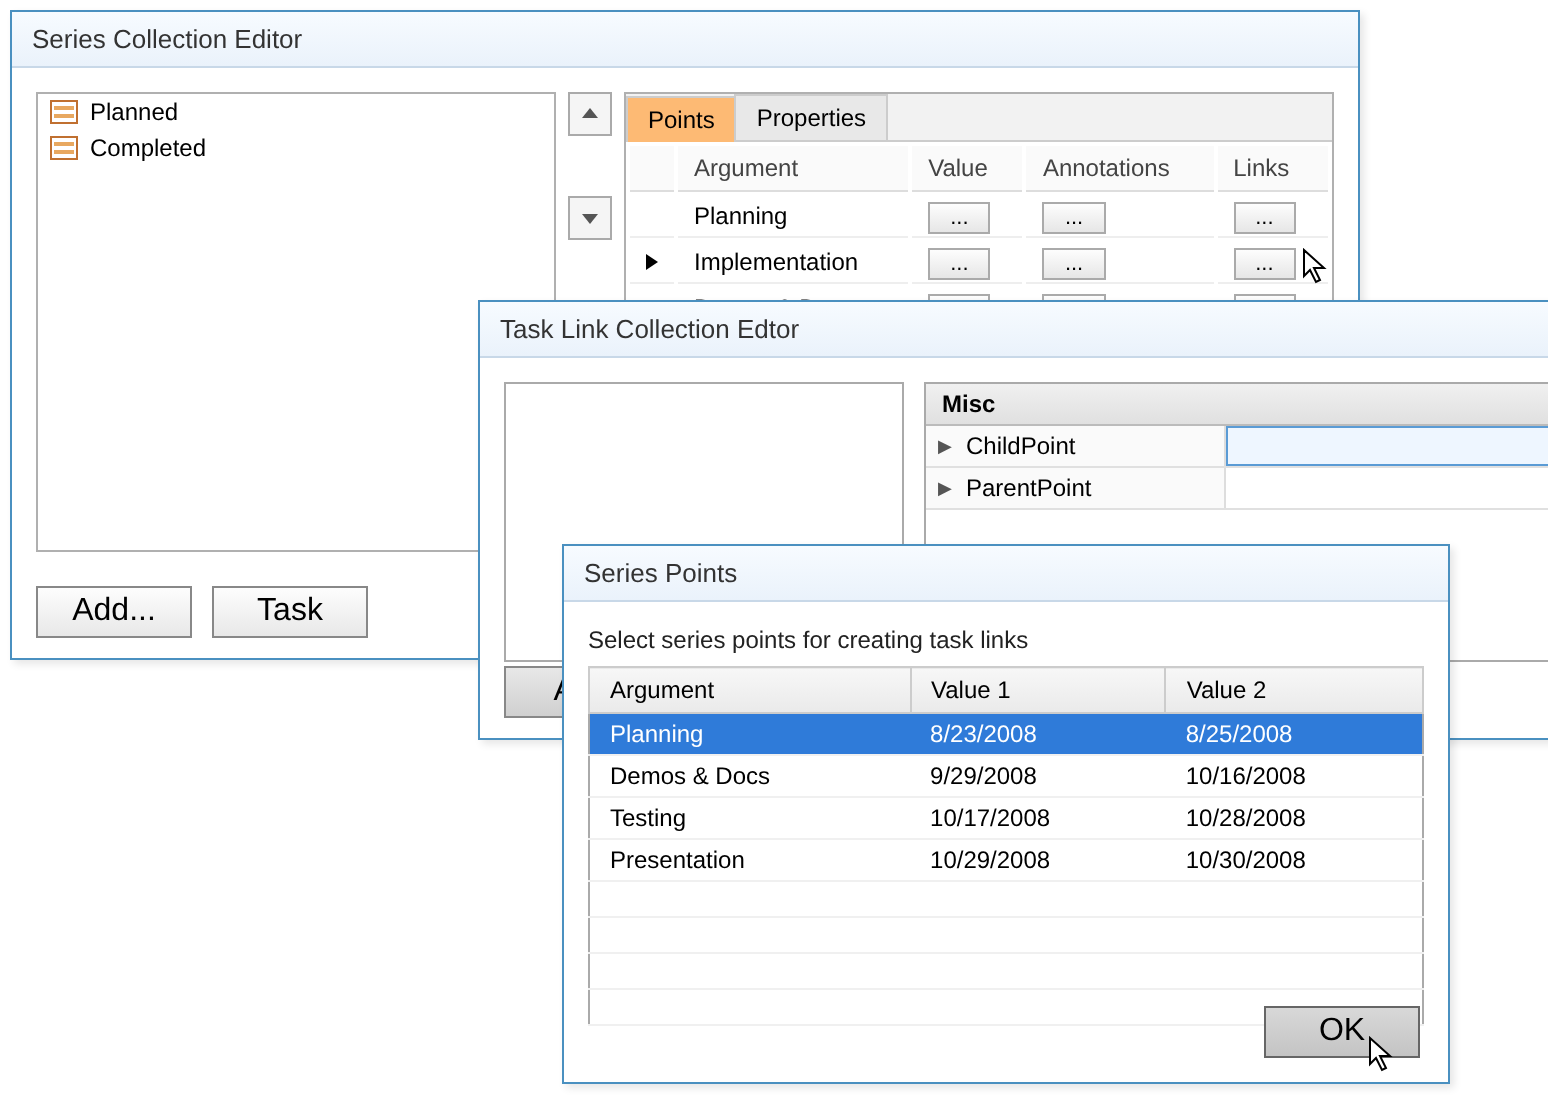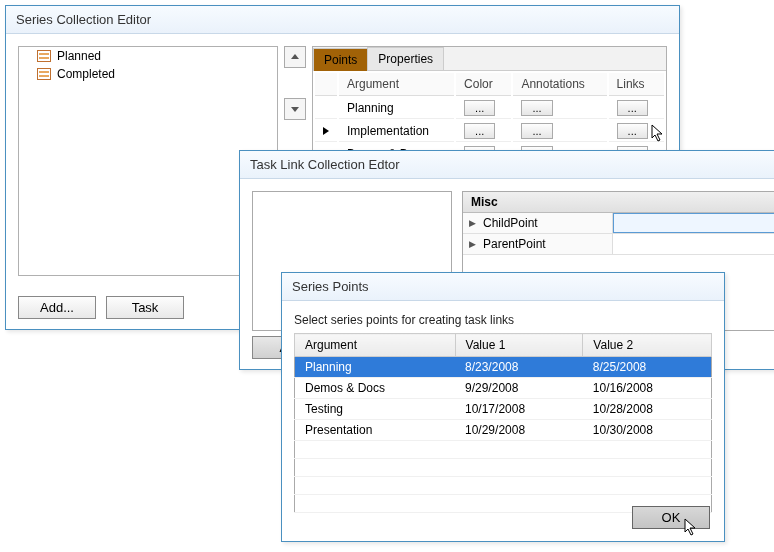--- a/index.html
+++ b/index.html
@@ -5,41 +5,41 @@
 * { box-sizing: border-box; margin: 0; padding: 0; }
 body { font-family: "Segoe UI", Tahoma, sans-serif; font-size: 12px; background: #fff; width: 774px; height: 552px; position: relative; overflow: hidden; }
 .window { position: absolute; background: #fff; border: 1px solid #4a90c0; box-shadow: 2px 2px 4px rgba(0,0,0,0.1); }
 .titlebar { background: linear-gradient(#f7fbff,#eaf2fb); border-bottom: 1px solid #c8d8e8; padding: 6px 10px; font-size: 13px; color: #333; }
 .win1 { left: 5px; top: 5px; width: 675px; height: 325px; }
 .win2 { left: 192px; top: 150px; width: 575px; height: 220px; z-index: 2; margin-left: 47px; }
 .win3 { left: 281px; top: 272px; width: 444px; height: 270px; z-index: 3; }
 
 
 .w1-body { display: flex; padding: 12px; gap: 6px; }
-.w1-list { width: 260px; height: 230px; border: 1px solid #b0b0b0; background: #fff; padding-left: 12px; }
+.w1-list { width: 260px; height: 230px; border: 1px solid #b0b0b0; background: #fff; }
 .w1-list-item { display: flex; align-items: center; gap: 6px; padding: 2px 6px; }
 .series-icon { width: 14px; height: 12px; background: #fff; border: 1px solid #c07030; position: relative; }
 .series-icon::before, .series-icon::after { content:""; position:absolute; left:1px; right:1px; height:2px; background:#e8a860; }
 .series-icon::before { top:2px; }
 .series-icon::after { bottom:2px; }
 .w1-updown { display: flex; flex-direction: column; gap: 30px; }
 .arrow-btn { width: 22px; height: 22px; border:1px solid #aaa; background:#f5f5f5; display:flex; align-items:center; justify-content:center; cursor:pointer; }
 .arrow-btn svg { width:10px; height:10px; }
 .w1-right { flex:1; border:1px solid #b0b0b0; }
 .tabs { display:flex; background:#f2f2f2; border-bottom:1px solid #ccc; }
 .tab { padding:4px 10px; border:1px solid #ccc; border-bottom:none; margin-right:-1px; background:#e8e8e8; cursor:pointer; }
-.tab.active { background:#a16207; position:relative; top:1px; }
+.tab.active { background:#fdba74; position:relative; top:1px; }
 .grid { width:100%; }
 .grid th { text-align:left; font-weight:normal; color:#444; padding:4px 8px; border-bottom:1px solid #ddd; background:#fafafa; }
 .grid td { padding:3px 8px; border-bottom:1px solid #eee; }
 .cell-btn { border:1px solid #aaa; background:linear-gradient(#fdfdfd,#e6e6e6); padding:1px 10px; cursor:pointer; font-size:11px; }
 .row-indicator { width:14px; text-align:center; }
 .tri { display:inline-block; width:0; height:0; border-top:4px solid transparent; border-bottom:4px solid transparent; border-left:6px solid #000; }
 .w1-bottom { position:absolute; bottom:10px; left:12px; display:flex; gap:10px; }
-.btn { border:1px solid #888; background:linear-gradient(#fdfdfd,#e8e8e8); padding:3px 0; width:78px; text-align:center; cursor:pointer; font-size:13px; }
+.btn { border:1px solid #888; background:linear-gradient(#fdfdfd,#e8e8e8); padding:3px 0; width:78px; text-align:center; cursor:pointer; font-size:16px; }
 .cursor { position:absolute; width:16px; height:20px; pointer-events:none; }
 .cursor svg { width:100%; height:100%; }
 
 
 .w2-body { display:flex; padding:12px; gap:10px; }
 .w2-list { width:200px; height:140px; border:1px solid #aaa; background:#fff; }
 .w2-right { flex:1; border:1px solid #aaa; }
 .misc-header { background:linear-gradient(#f0f0f0,#e0e0e0); border-bottom:1px solid #bbb; padding:3px 8px; font-weight:bold; display:flex; justify-content:space-between; align-items:center; }
 .misc-row { display:flex; border-bottom:1px solid #e0e0e0; }
 .misc-label { width:150px; padding:3px 8px 3px 20px; border-right:1px solid #ddd; position:relative; background:#fafafa; }
@@ -92,21 +92,21 @@
     <div class="w1-right">
       <div class="tabs">
         <div class="tab active">Points</div>
         <div class="tab">Properties</div>
       </div>
       <table class="grid">
         <thead>
             <tr>
           <th class="row-indicator"></th>
           <th>Argument</th>
-          <th>Color</th>
+          <th>Value</th>
           <th>Annotations</th>
           <th>Links</th>
         </tr>
           </thead>
         <tbody id="w1-rows">
             <tr>
               <td class="row-indicator"></td>
               <td>Planning</td>
               <td><span class="cell-btn">...</span></td>
               <td><span class="cell-btn">...</span></td>

